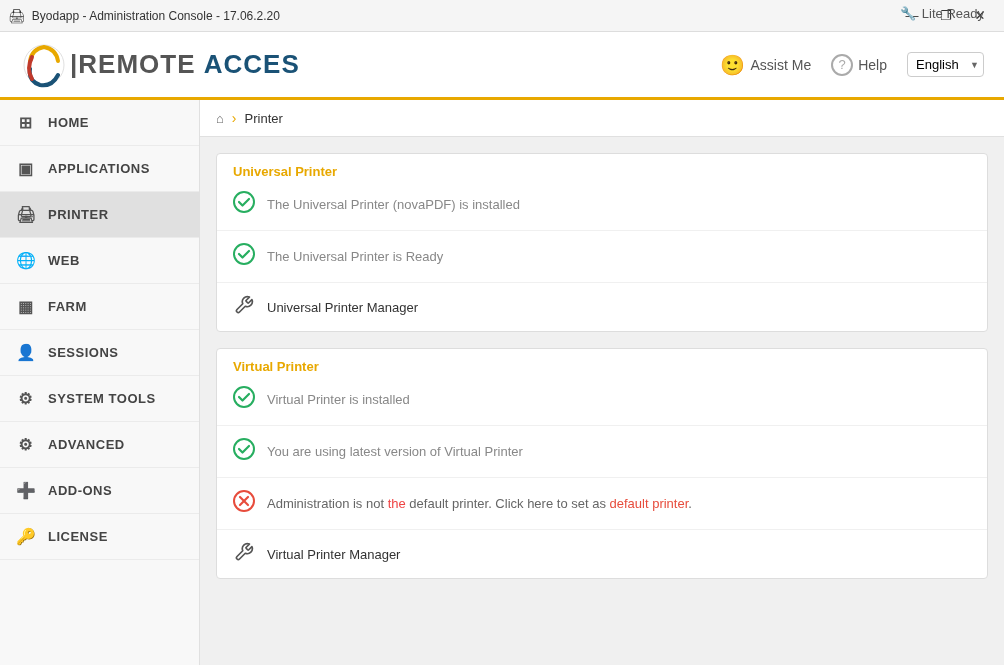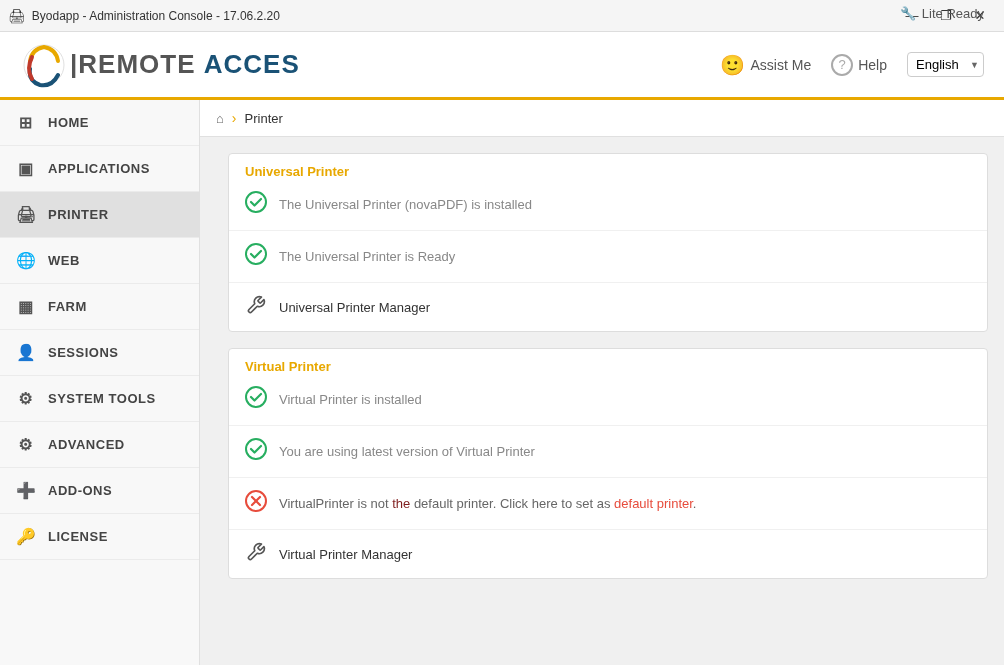--- a/index.html
+++ b/index.html
@@ -98,21 +98,20 @@
     
     .content-area { padding: 16px; }
 
     
     .section-card {
       background: white;
       border: 1px solid #ddd;
       border-radius: 4px;
       margin-bottom: 16px;
       overflow: hidden;
-      margin-left: 12px;
     }
     .section-title {
       font-size: 13px;
       font-weight: 600;
       color: #e8a800;
       padding: 10px 16px 0 16px;
     }
 
     
     .status-row {
@@ -308,21 +307,21 @@
 
         <div class="status-row" style="cursor:pointer;">
           <span class="status-icon error">
             <svg width="22" height="22" viewBox="0 0 22 22">
                 <circle cx="11" cy="11" r="10" fill="none" stroke="#e74c3c" stroke-width="2"></circle>
                 <line x1="7" y1="7" x2="15" y2="15" stroke="#e74c3c" stroke-width="2.2" stroke-linecap="round"></line>
                 <line x1="15" y1="7" x2="7" y2="15" stroke="#e74c3c" stroke-width="2.2" stroke-linecap="round"></line>
               </svg>
           </span>
           <span style="color:#666; font-size:13px;">
-            <span>VirtualPrinter is not </span><span style="color:#7f1d1d;">the</span><span> default printer. Click here to set as </span><a class="status-link" href="#">default printer</a><span>.</span>
+            <span>Administration is not </span><span style="color:#ef4444;">the</span><span> default printer. Click here to set as </span><a class="status-link" href="#">default printer</a><span>.</span>
           </span>
         </div>
 
         <div class="status-row" style="cursor:pointer;">
           <span class="status-icon tool">
             <svg width="20" height="20" viewBox="0 0 24 24" fill="none" stroke="#555" stroke-width="2" stroke-linecap="round" stroke-linejoin="round">
               <path d="M14.7 6.3a1 1 0 0 0 0 1.4l1.6 1.6a1 1 0 0 0 1.4 0l3.77-3.77a6 6 0 0 1-7.94 7.94l-6.91 6.91a2.12 2.12 0 0 1-3-3l6.91-6.91a6 6 0 0 1 7.94-7.94l-3.76 3.76z"></path>
             </svg>
           </span>
           <span style="color:#333; font-weight:500;">Virtual Printer Manager</span>

